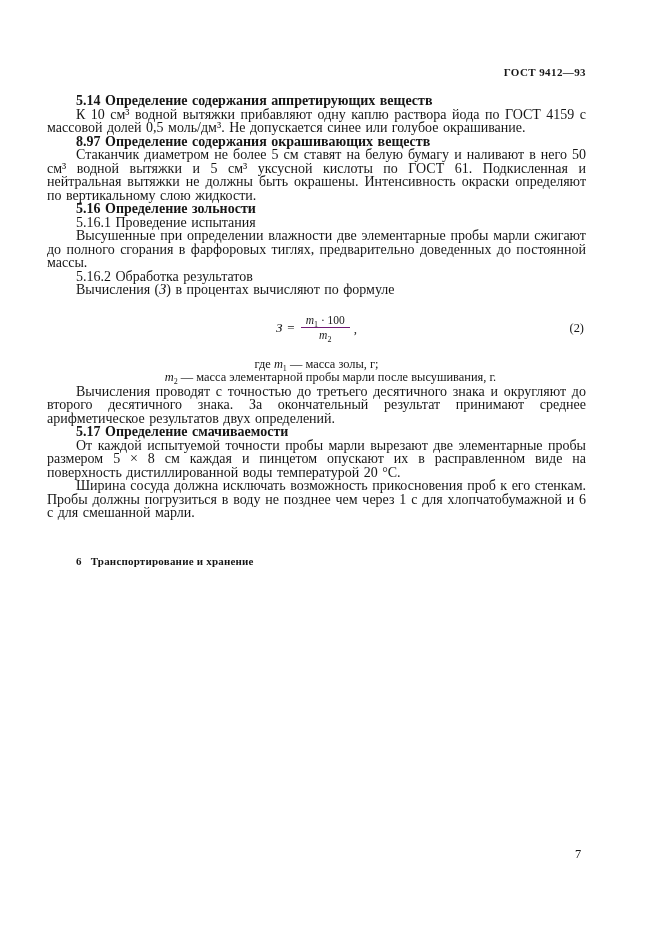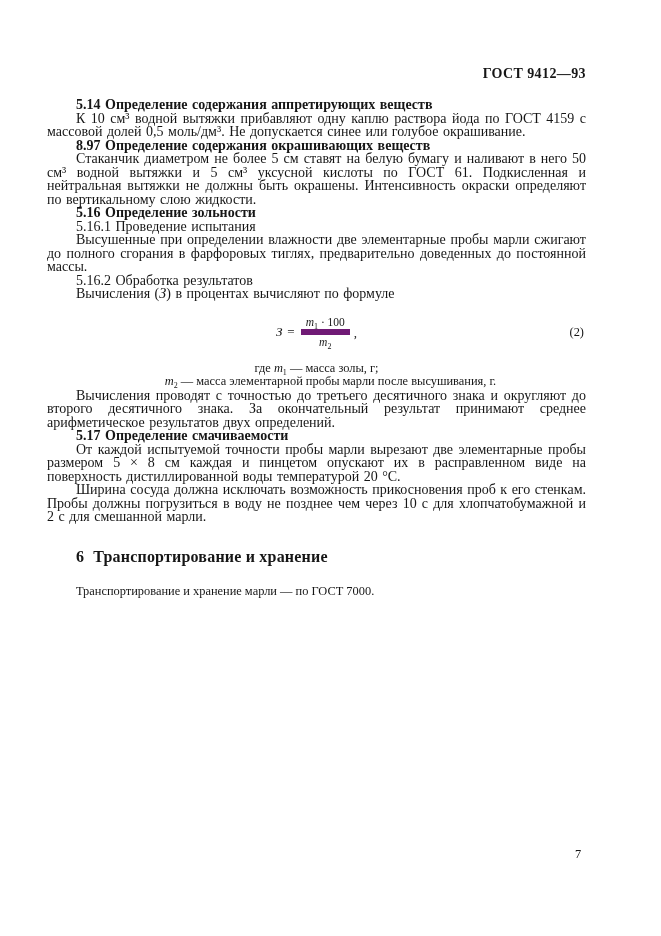--- a/index.html
+++ b/index.html
@@ -14,21 +14,21 @@
     overflow: hidden;
   }
   .content {
     position: absolute;
     left: 47px; top: 66px;
     width: 539px;
   }
   .doc-header {
     text-align: right;
     font-weight: bold;
-    font-size: 14px;
+    font-size: 11px;
     letter-spacing: 0.4px;
     margin-bottom: 16px;
   }
   .bodyline {
     font-size: 14px;
     line-height: 13.5px;
     text-align: justify;
     text-indent: 29px;
     word-spacing: 1px;
   }
@@ -40,41 +40,41 @@
     height: 46px;
     margin: 8px 0 7px;
     display: flex;
     align-items: center;
     justify-content: center;
     font-size: 13px;
   }
   .formula-lhs { font-style: italic; margin-right: 5px; }
   .formula-eq { margin-right: 6px; }
   .frac { display: inline-block; text-align: center; vertical-align: middle; font-size: 11.5px; }
-  .frac .num { display: block; border-bottom: 6px solid #701a75; padding: 0 5px 1px; }
+  .frac .num { display: block; border-bottom: 1px solid #701a75; padding: 0 5px 1px; }
   .frac .den { display: block; padding-top: 1px; }
   .formula-comma { margin-left: 4px; align-self: flex-end; padding-bottom: 14px; }
   .eq-number {
     position: absolute; right: 2px; top: 50%;
     transform: translateY(-50%);
     font-size: 12.4px;
   }
   .where {
     font-size: 12.4px;
     line-height: 13.5px;
     text-indent: 0;
     text-align: center;
   }
   .where-cont { padding-left: 28px; }
   .section6-heading {
-    margin-top: 24px;
+    margin-top: 35px;
     margin-bottom: 19px;
     padding-left: 29px;
     font-weight: bold;
-    font-size: 16px;
+    font-size: 11px;
     letter-spacing: 0.2px;
   }
   .section6-heading .sec-num { margin-right: 9px; }
   .final-para {
     font-size: 12.4px;
     line-height: 13.5px;
     text-indent: 29px;
     text-align: left;
   }
   .page-number {
@@ -115,24 +115,23 @@
       <span class="eq-number">(2)</span>
     </div>
 
     <p class="where"><span>где </span><span class="math-var">m</span><sub>1</sub><span> — масса золы, г;</span></p>
     <p class="where where-cont"><span class="math-var">m</span><sub>2</sub><span> — масса элементарной пробы марли после высушивания, г.</span></p>
 
     <p class="bodyline">Вычисления проводят с точностью до третьего десятичного знака и округляют до второго десятичного знака. За окончательный результат принимают среднее арифметическое результатов двух определений.</p>
 
     <p class="bodyline bold">5.17 Определение смачиваемости</p>
     <p class="bodyline">От каждой испытуемой точности пробы марли вырезают две элементарные пробы размером 5 × 8 см каждая и пинцетом опускают их в расправленном виде на поверхность дистиллированной воды температурой 20 °С.</p>
-    <p class="bodyline">Ширина сосуда должна исключать возможность прикосновения проб к его стенкам. Пробы должны погрузиться в воду не позднее чем через 10 с для хлопчатобумажной и 2 с для смешанной марли.</p>
+    <p class="bodyline">Ширина сосуда должна исключать возможность прикосновения проб к его стенкам. Пробы должны погрузиться в воду не позднее чем через 1 с для хлопчатобумажной и 6 с для смешанной марли.</p>
 
     <div class="section6-heading">
       <span class="sec-num">6</span><span>Транспортирование и хранение</span>
     </div>
 
-    <p class="final-para">Транспортирование и хранение марли — по ГОСТ 7000.</p>
 
   </div>
 
   <div class="page-number">7</div>
 </div>
 
 </body></html>

